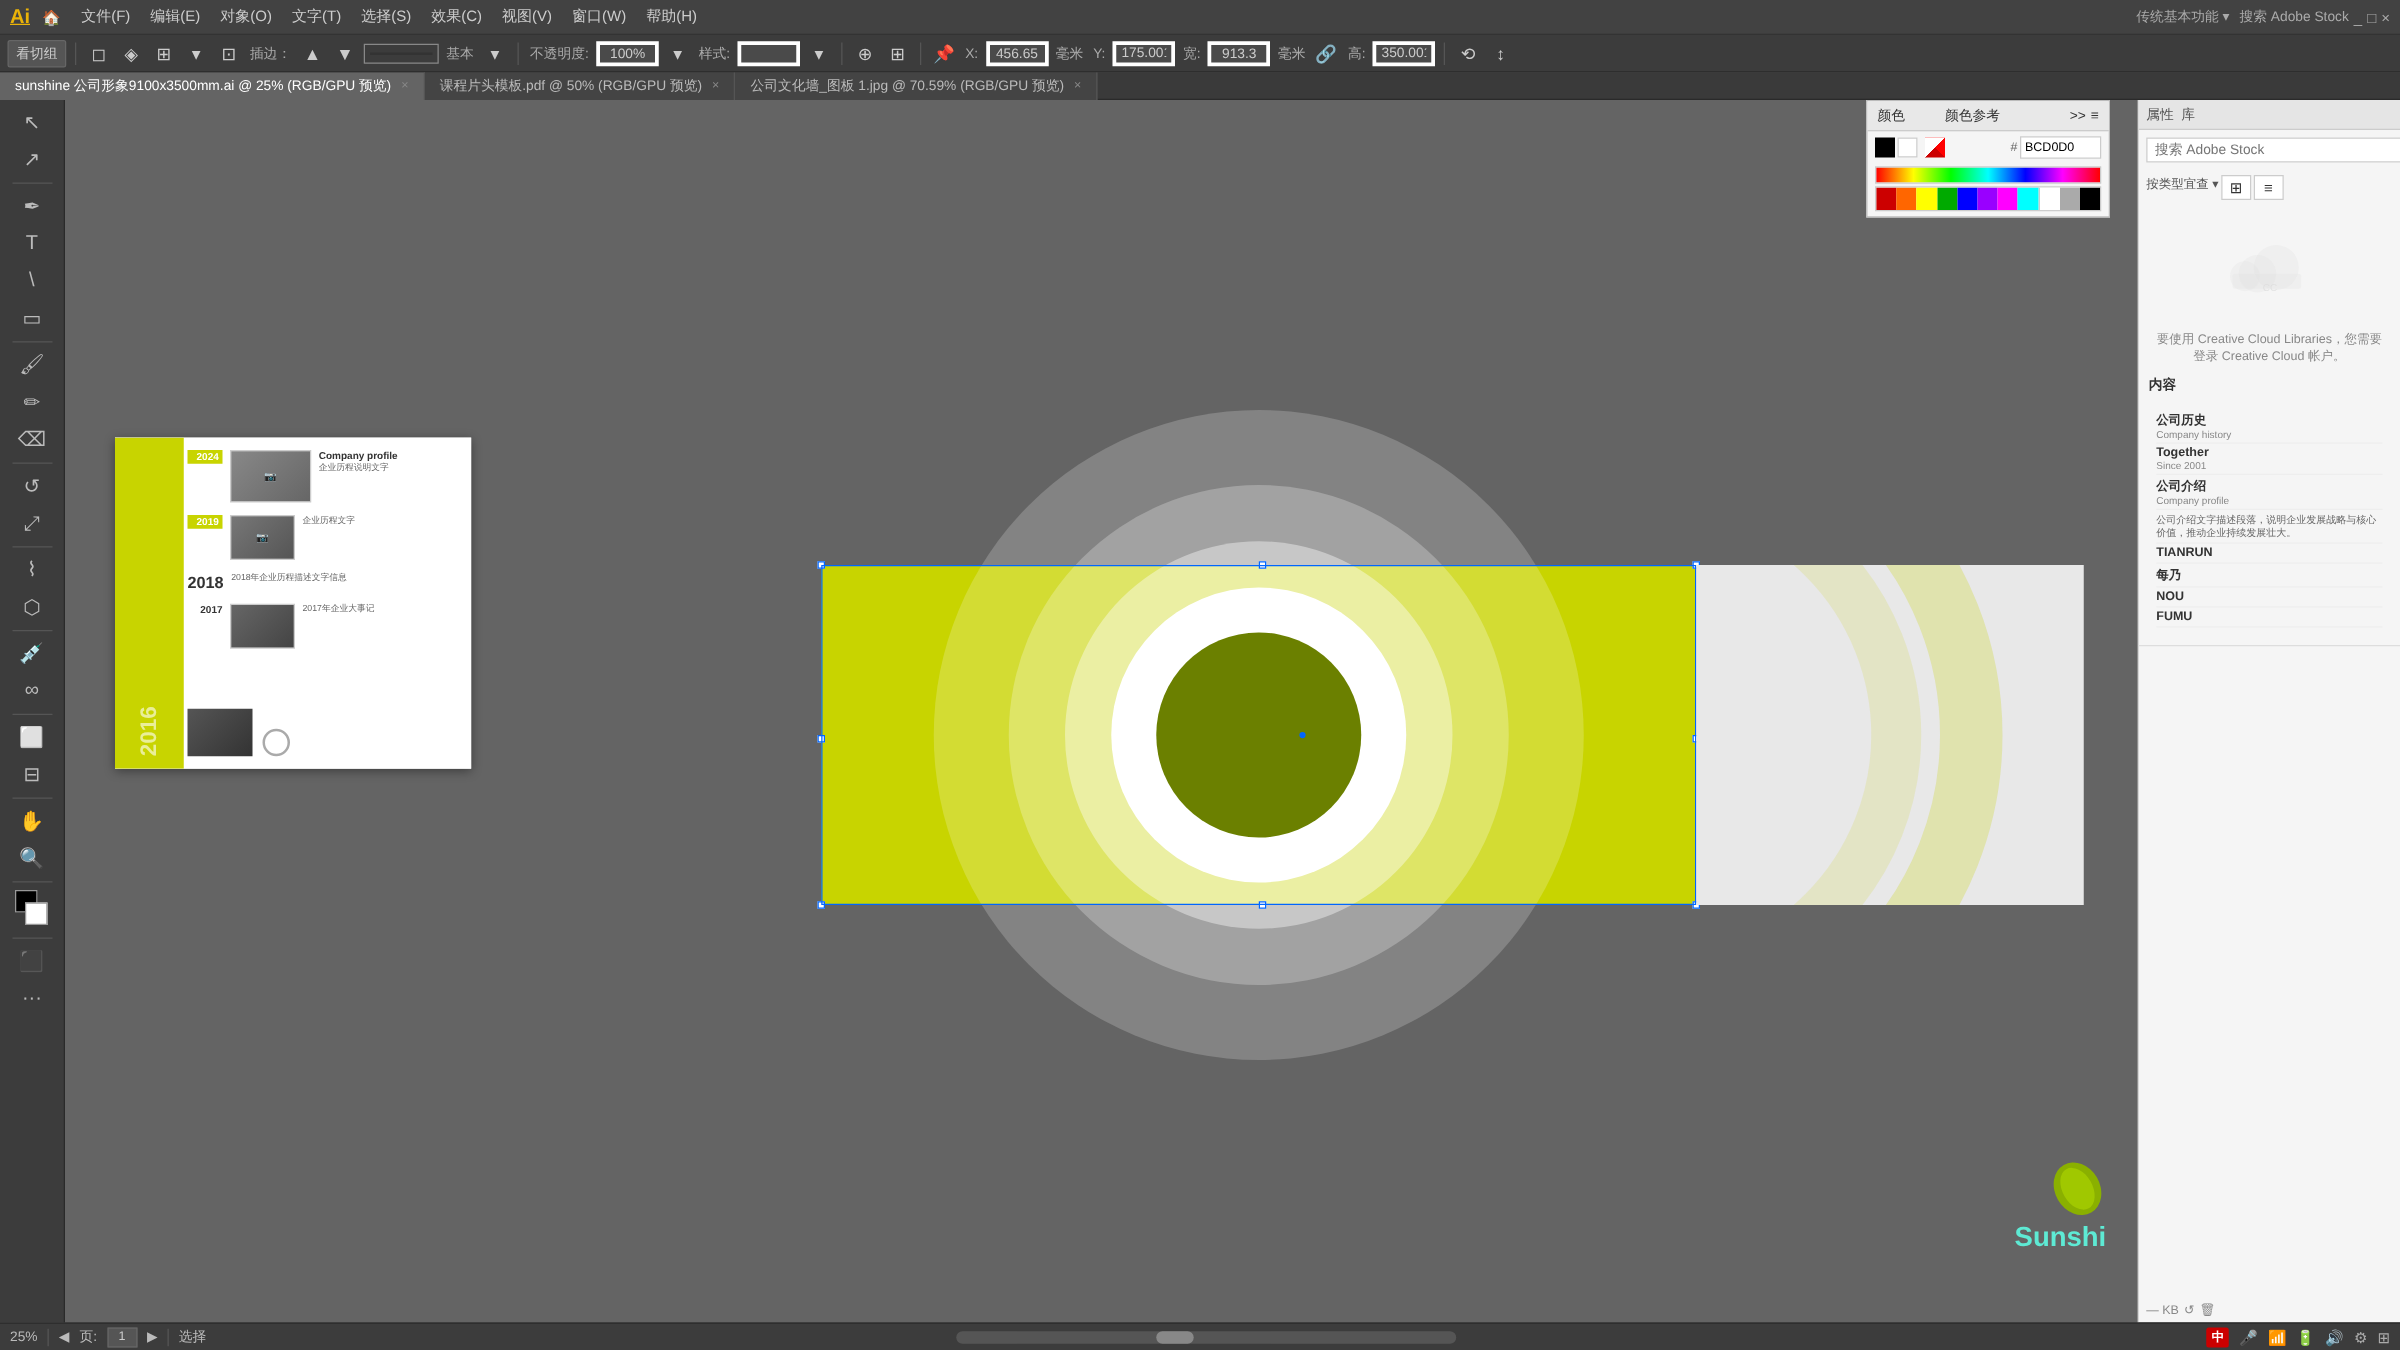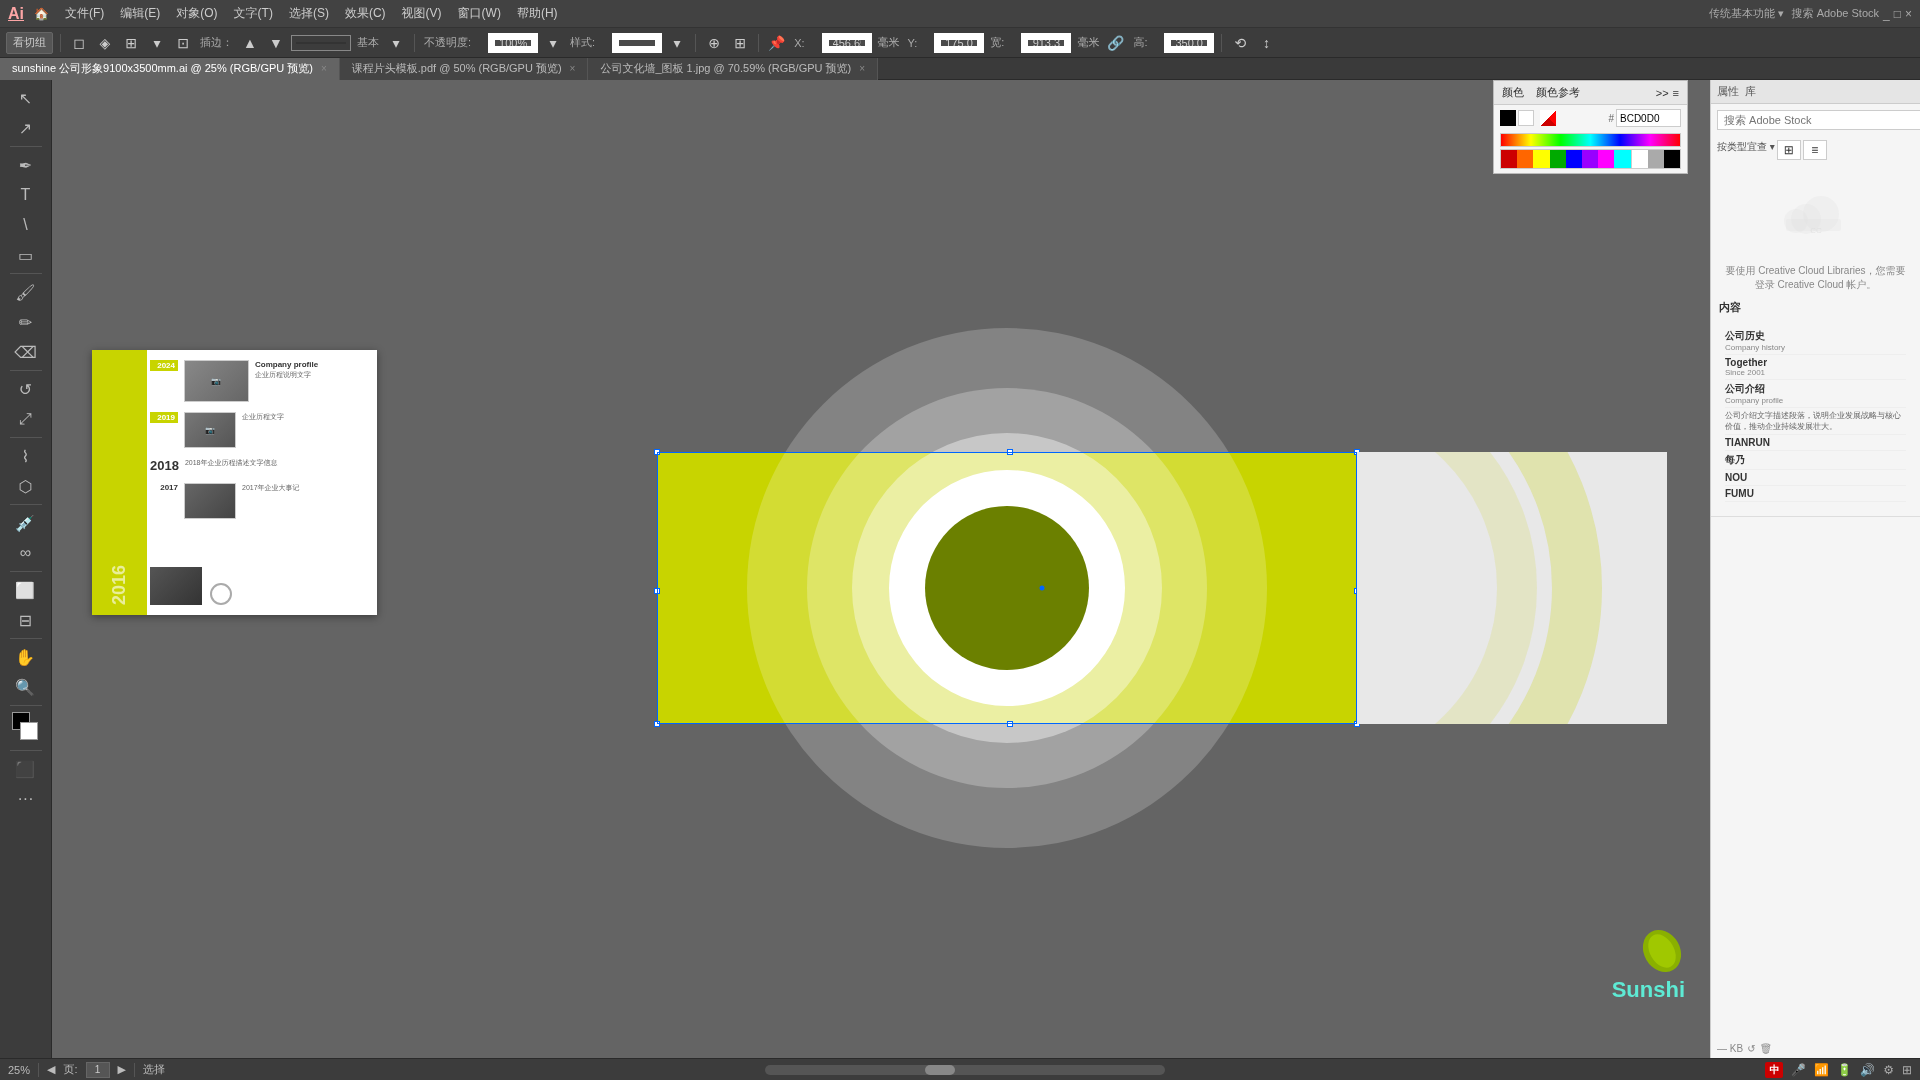--- a/index.html
+++ b/index.html
@@ -4,38 +4,38 @@
   <style>
     * { margin: 0; padding: 0; box-sizing: border-box; }
     body { width: 1920px; height: 1080px; overflow: hidden; background: #646464; font-family: 'Microsoft YaHei', Arial, sans-serif; font-size: 12px; color: #333; }
 
     
     #menu-bar {
       width: 100%; height: 28px; background: #424242; display: flex; align-items: center;
       color: #ccc; font-size: 12px; padding: 0 8px; gap: 0;
       border-bottom: 1px solid #333;
     }
-    .ai-logo { color: #fca5a5; font-weight: bold; font-size: 16px; margin-right: 10px; text-decoration: underline; }
+    .ai-logo { color: #eab308; font-weight: bold; font-size: 16px; margin-right: 10px; text-decoration: underline; }
     .menu-item { padding: 4px 8px; cursor: pointer; color: #ccc; }
 
     
     #toolbar {
       width: 100%; height: 30px; background: #3c3c3c; display: flex; align-items: center;
       padding: 0 6px; gap: 4px; border-bottom: 1px solid #2a2a2a;
     }
     .tb-btn {
       height: 22px; padding: 0 6px; background: #555; border: 1px solid #666;
       color: #ccc; font-size: 11px; cursor: pointer; display: flex; align-items: center; gap: 2px;
       border-radius: 2px;
     }
     .tb-sep { width: 1px; height: 18px; background: #555; margin: 0 3px; }
     .tb-label { color: #aaa; font-size: 11px; margin: 0 2px; }
     .tb-input {
-      height: 20px; width: 50px; background: #4a4a4a; border: 7px solid #ffffff;
-      color: #ccc; font-size: 11px; padding: 0 4px; text-align: center; margin-left: 11px;
+      height: 20px; width: 50px; background: #4a4a4a; border: 3px solid #ffffff;
+      color: #ccc; font-size: 11px; padding: 0 4px; text-align: center;
     }
     .tb-stroke-preview { width: 60px; height: 16px; background: #3c3c3c; border: 1px solid #888; display: flex; align-items: center; padding: 0 4px; }
     .stroke-line { width: 100%; height: 2px; background: #333; }
     .tb-icon { width: 22px; height: 22px; display: flex; align-items: center; justify-content: center; color: #ccc; cursor: pointer; font-size: 14px; }
 
     
     #tabs {
       width: 100%; height: 22px; background: #3a3a3a; display: flex; align-items: center;
       border-bottom: 1px solid #2a2a2a; 
     }
@@ -369,21 +369,21 @@
         <ellipse cx="22" cy="22" rx="12" ry="18" fill="#a0c800" transform="rotate(-30 22 22)"></ellipse>
       </svg>
       <div style="color:#5eead4;font-size:22px;font-weight:bold;font-family:Arial;">Sunshi</div>
     </div>
 
   </div>
 
   <div id="color-panel" style="position:absolute;right:232px;top:80px;width:195px;background:#f5f5f5;border:1px solid #bbb;z-index:20;">
     <div class="cp-header">
       <span>颜色</span>
-      <span style="margin-left:12px;">颜色参考</span>
+      <span style="margin-left:32px;">颜色参考</span>
       <span style="margin-left:auto;cursor:pointer;">&gt;&gt;</span>
       <span style="margin-left:4px;cursor:pointer;">≡</span>
     </div>
     <div class="cp-swatches">
       <div class="swatch-bw swatch-black"></div>
       <div class="swatch-bw swatch-white"></div>
       <div style="width:16px;height:16px;background:linear-gradient(135deg,#fff 50%,transparent 50%),linear-gradient(45deg,#c00 50%,#f00 50%);margin-left:4px;"></div>
       <div style="margin-left:auto;font-size:10px;color:#666;">#</div>
       <input style="width: 65px; height: 18px; border: 1px solid rgb(204, 204, 204); font-size: 10px; padding: 0px 3px;" type="text" value="BCD0D0">
     </div>

